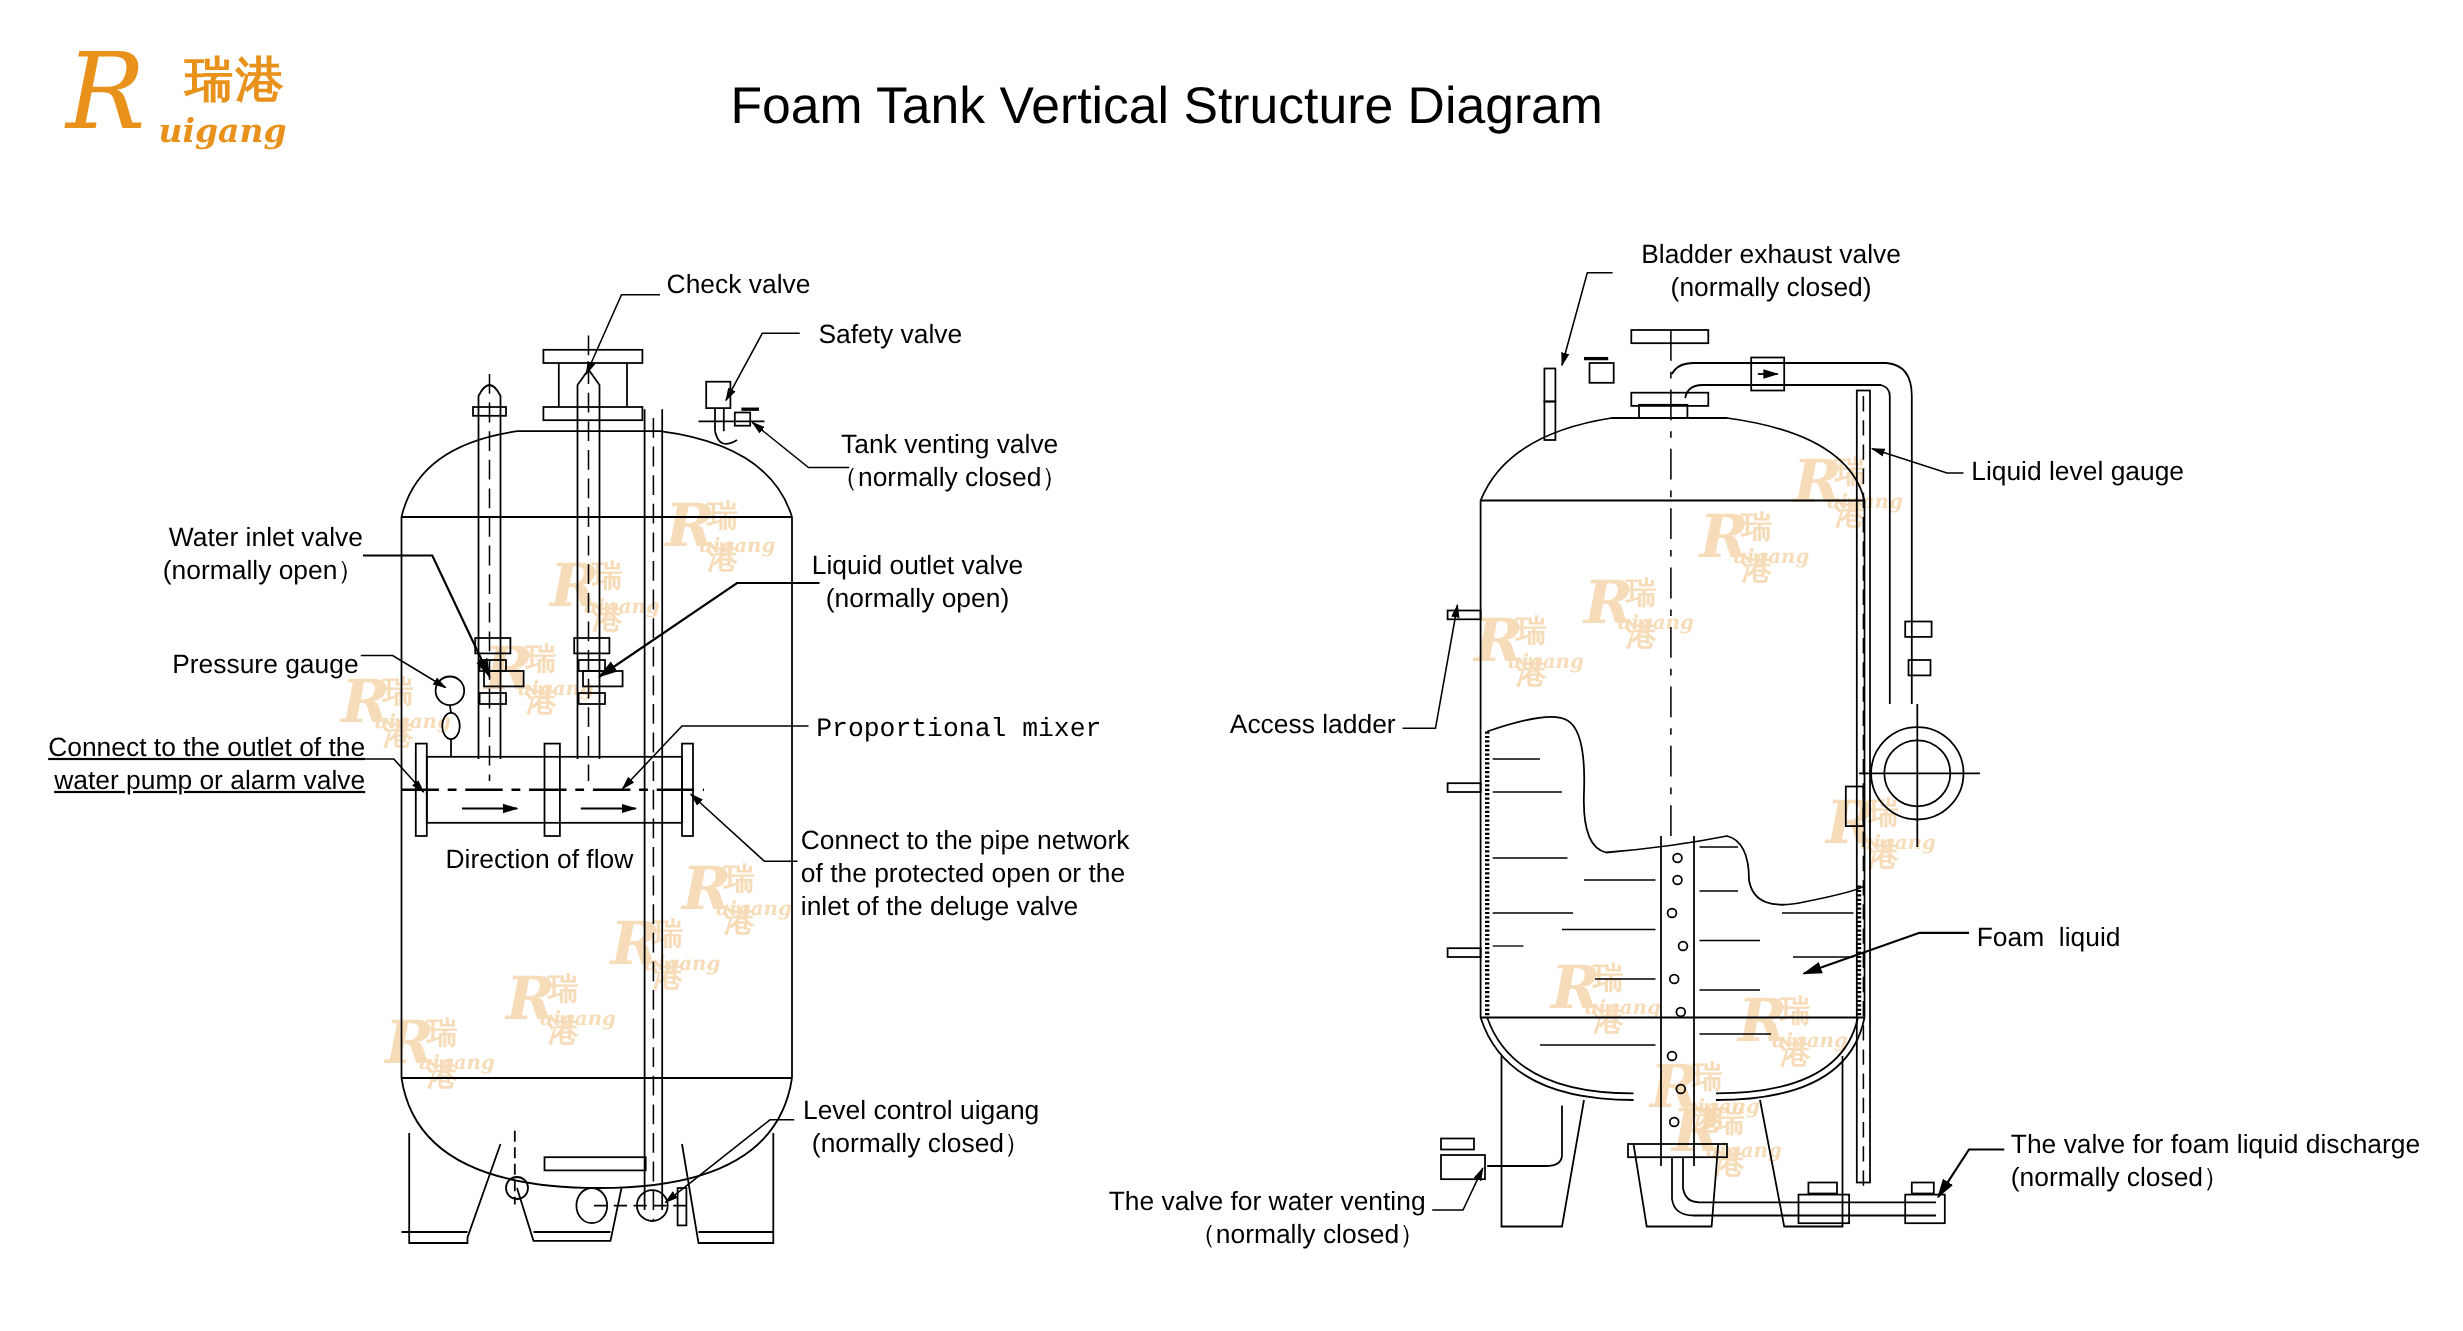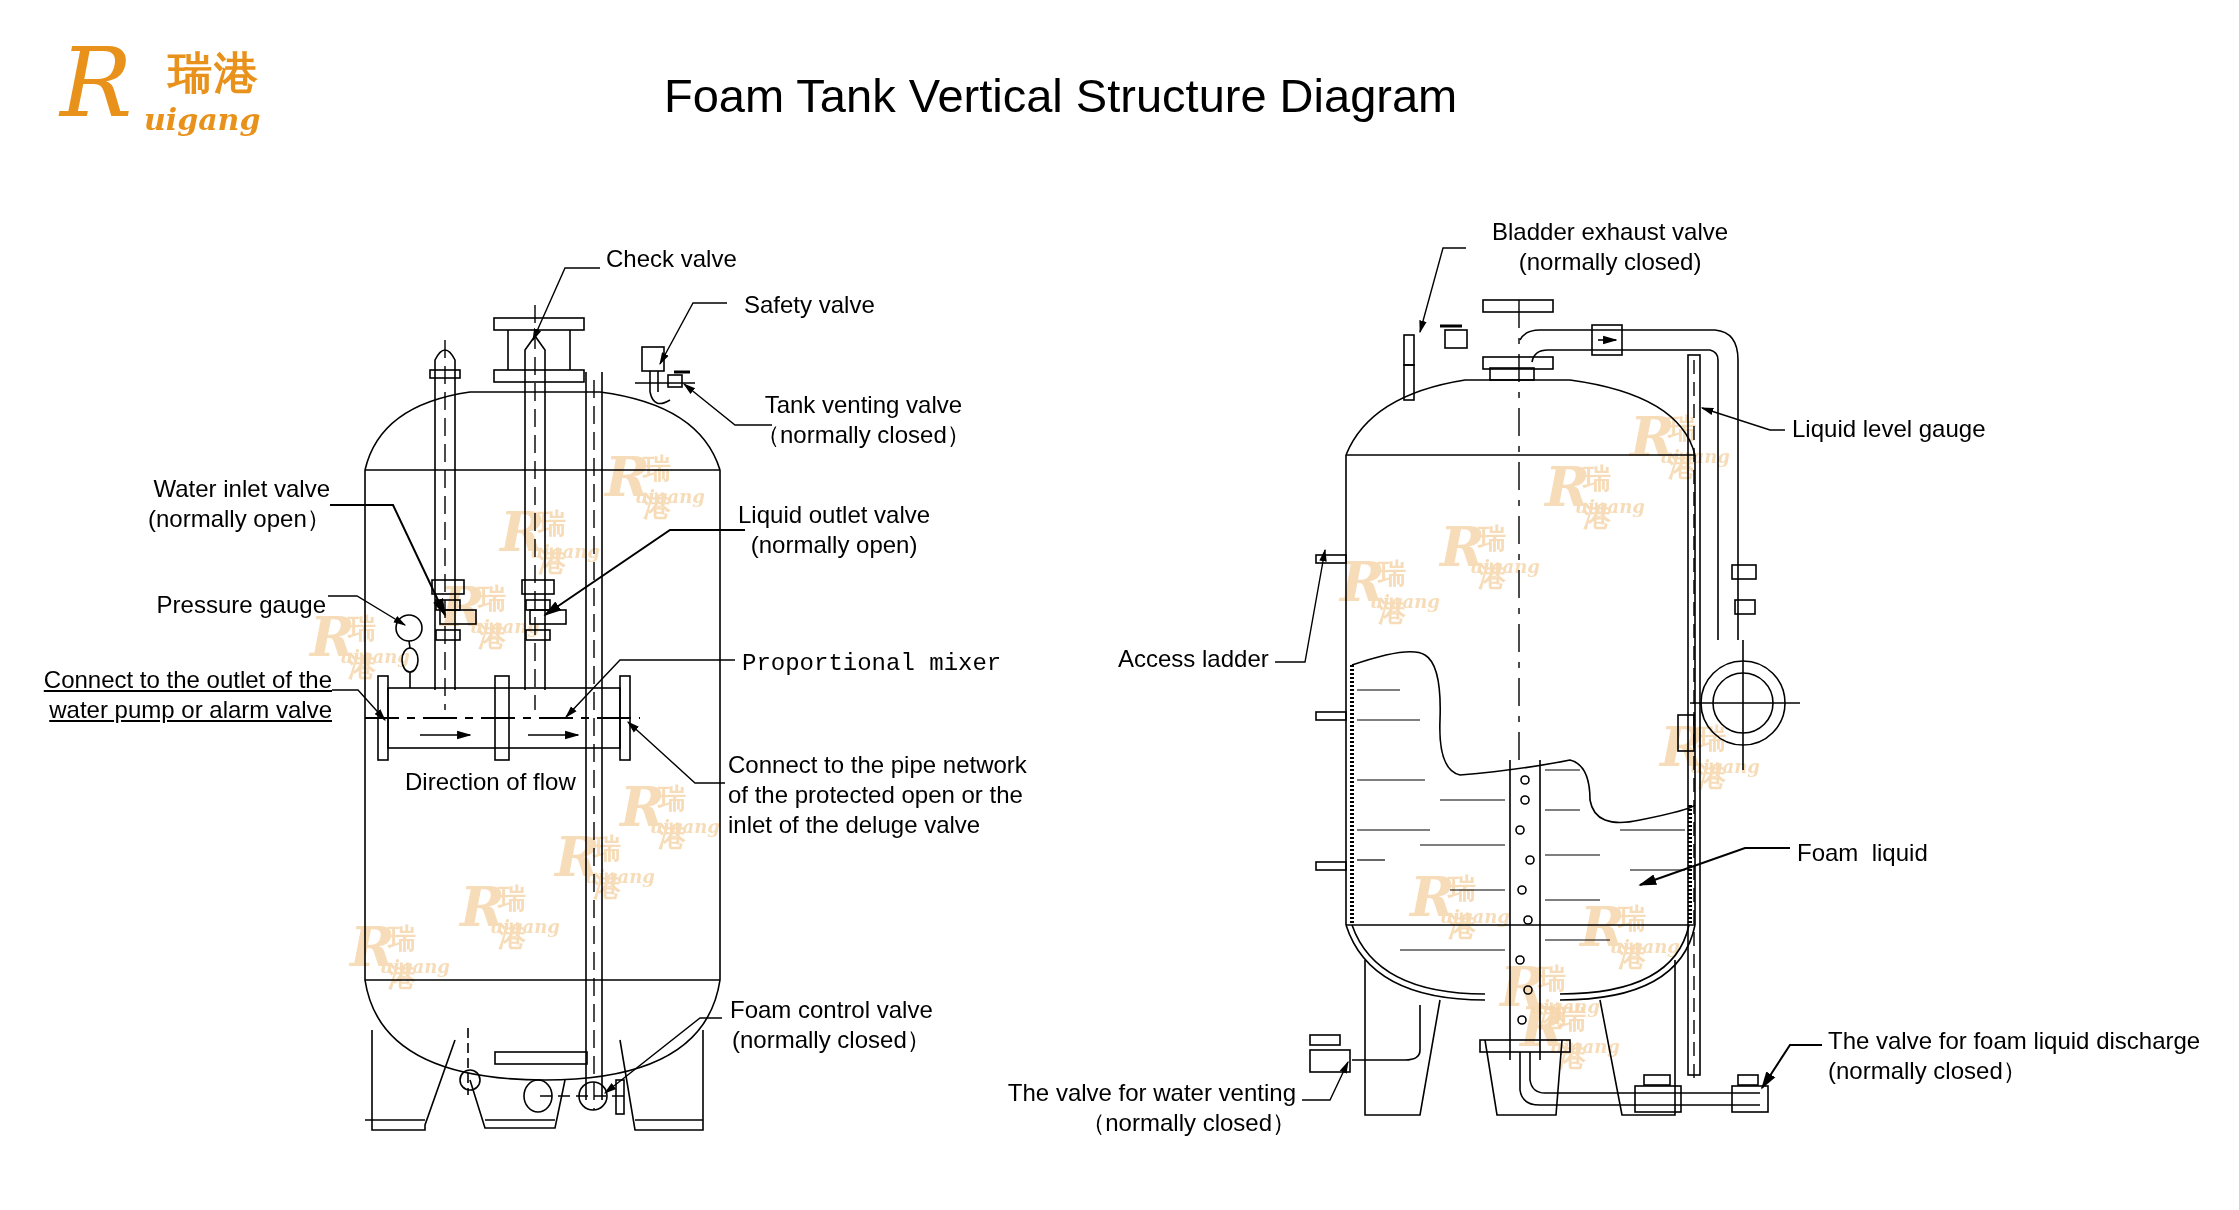--- a/index.html
+++ b/index.html
@@ -257,21 +257,21 @@
   <div>Connect to the outlet of the</div>
   <div>water pump or alarm valve</div>
 </div>
 <div class="lbl" style="left:405px; top:767px;">Direction of flow</div>
 <div class="lbl" style="left:728px; top:750px;">
   <div>Connect to the pipe network</div>
   <div>of the protected open or the</div>
   <div>inlet of the deluge valve</div>
 </div>
 <div class="lbl c" style="left:730px; top:995px;">
-  <div>Foam control valve</div>
+  <div>Level control uigang</div>
   <div>(normally closed）</div>
 </div>
 
 <div class="lbl c" style="left:1492px; top:217px;">
   <div>Bladder exhaust valve</div>
   <div>(normally closed)</div>
 </div>
 <div class="lbl" style="left:1792px; top:414px;">Liquid level gauge</div>
 <div class="lbl" style="left:1118px; top:644px;">Access ladder</div>
 <div class="lbl" style="left:1797px; top:838px; white-space:pre;">Foam  liquid</div>

